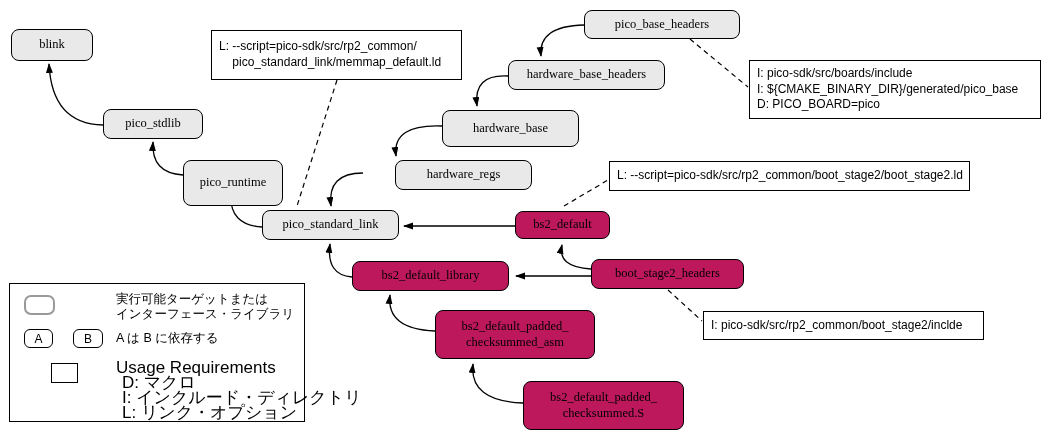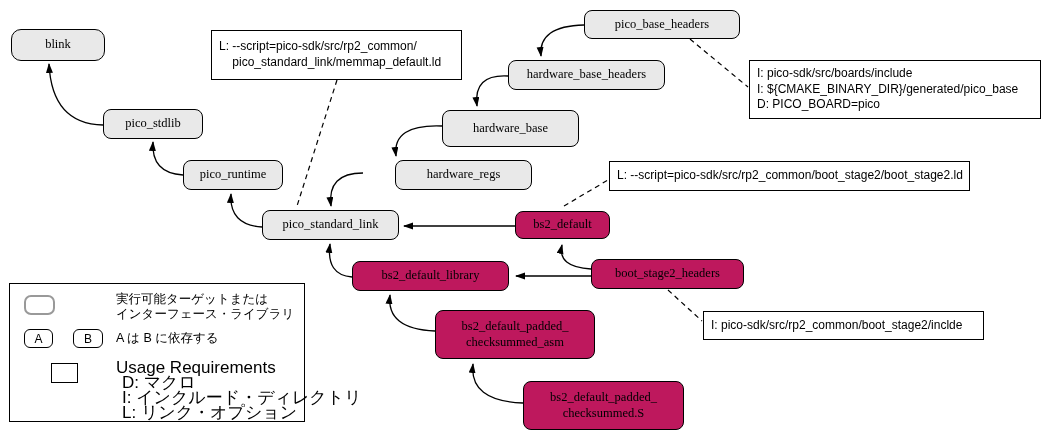--- a/index.html
+++ b/index.html
@@ -75,23 +75,23 @@
 
     <path class="dash" d="M337,80 L297,206"></path>
     <path class="dash" d="M690,39 L748,87"></path>
     <path class="dash" d="M564,206 L608,180"></path>
     <path class="dash" d="M668,290 L702,321"></path>
 
     <path class="edge" marker-end="url(#ah)" d="M72,339 L56,339"></path>
     <path class="dash" d="M23,372 L50,372"></path>
   </svg>
 
-  <div class="node" style="left:11px;  top:29px;  width:94px;  height:32px;border-radius:10px;">blink</div>
+  <div class="node" style="left:11px;  top:29px;  width:82px;  height:32px;">blink</div>
   <div class="node" style="left:103px; top:109px; width:100px; height:30px;">pico_stdlib</div>
-  <div class="node" style="left:183px; top:160px; width:100px; height:30px;">pico_runtime</div>
+  <div class="node" style="left:183px; top:160px; width:100px; height:46px;">pico_runtime</div>
   <div class="node" style="left:584px; top:10px;  width:156px; height:29px;">pico_base_headers</div>
   <div class="node" style="left:508px; top:60px;  width:157px; height:30px;">hardware_base_headers</div>
   <div class="node" style="left:442px; top:110px; width:137px; height:37px;">hardware_base</div>
   <div class="node" style="left:363px; top:160px; width:137px; height:30px;margin-left:32px;">hardware_regs</div>
   <div class="node" style="left:262px; top:210px; width:137px; height:30px;">pico_standard_link</div>
 
   <div class="node white" style="left:515px; top:211px; width:95px;  height:28px;">bs2_default</div>
   <div class="node white" style="left:352px; top:261px; width:157px; height:30px;">bs2_default_library</div>
   <div class="node white" style="left:591px; top:259px; width:153px; height:30px;">boot_stage2_headers</div>
   <div class="node white" style="left:435px; top:310px; width:160px; height:49px;">bs2_default_padded_

